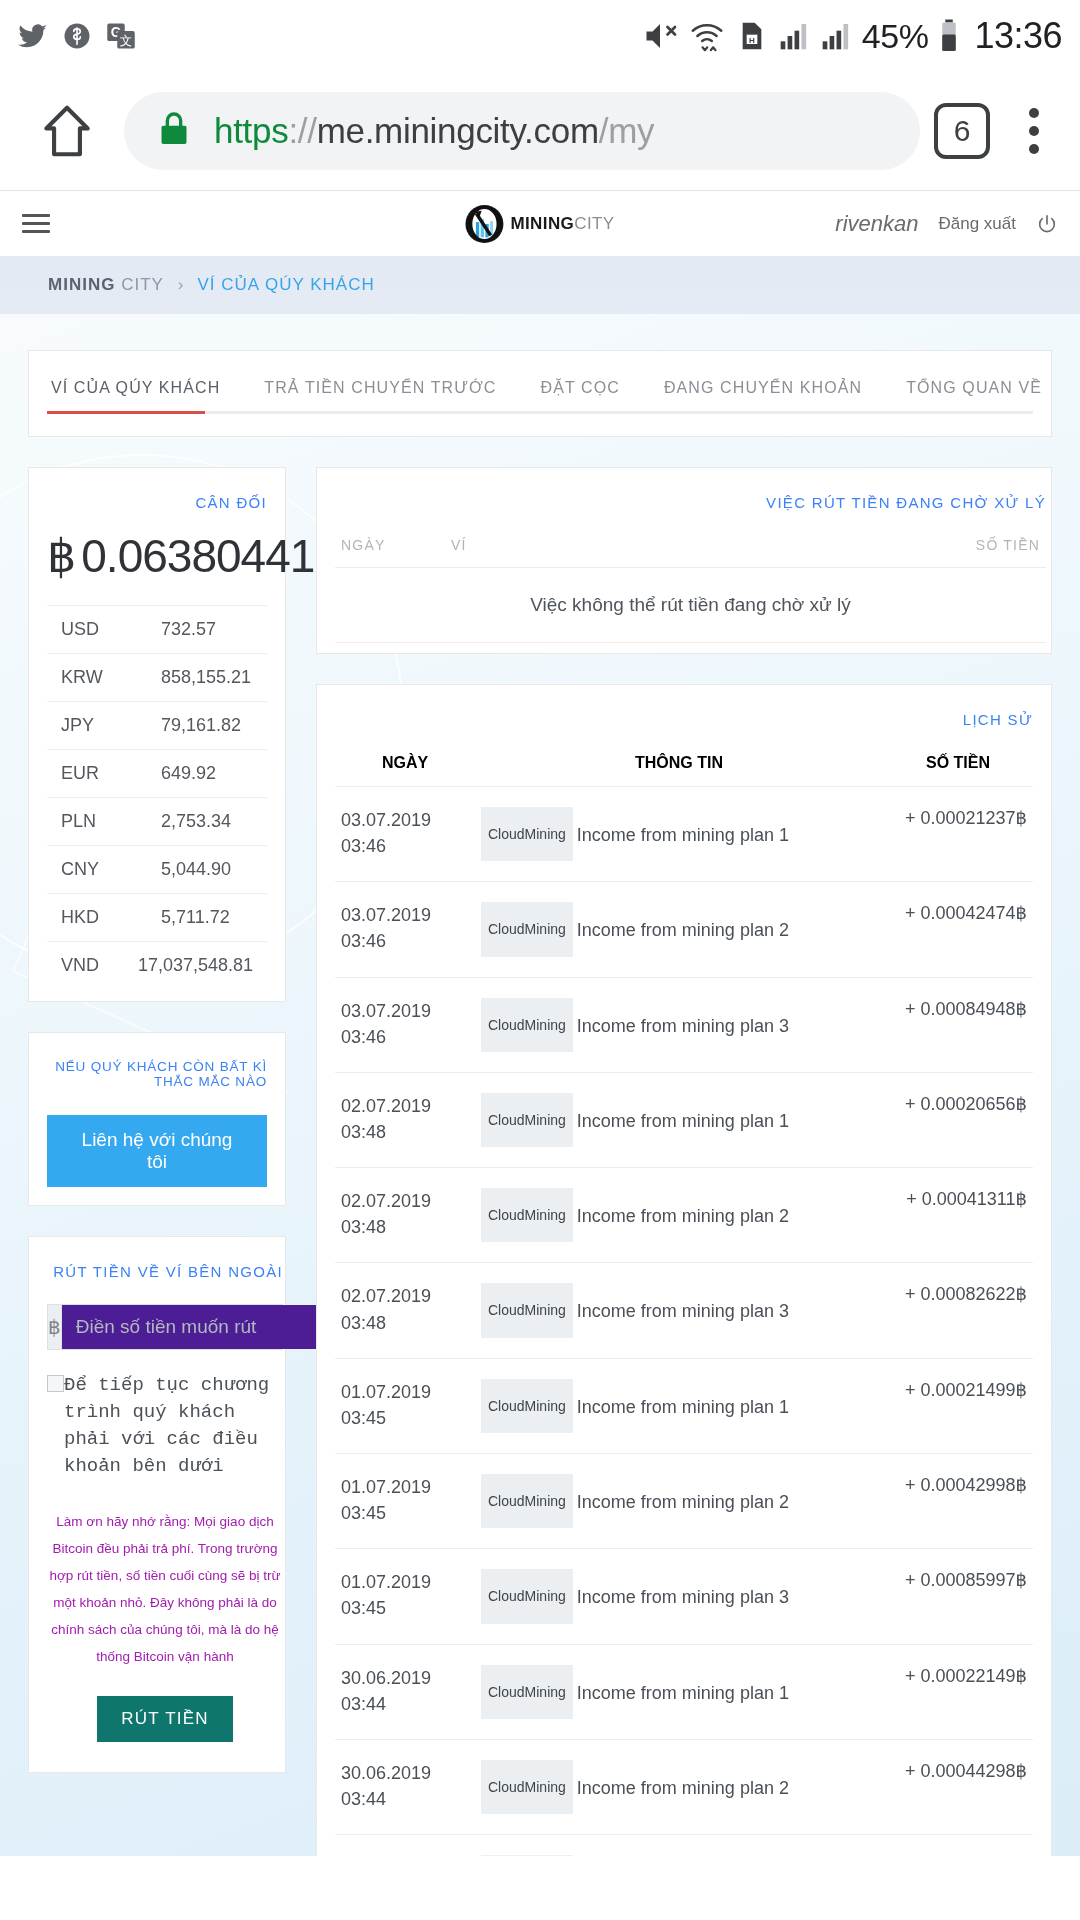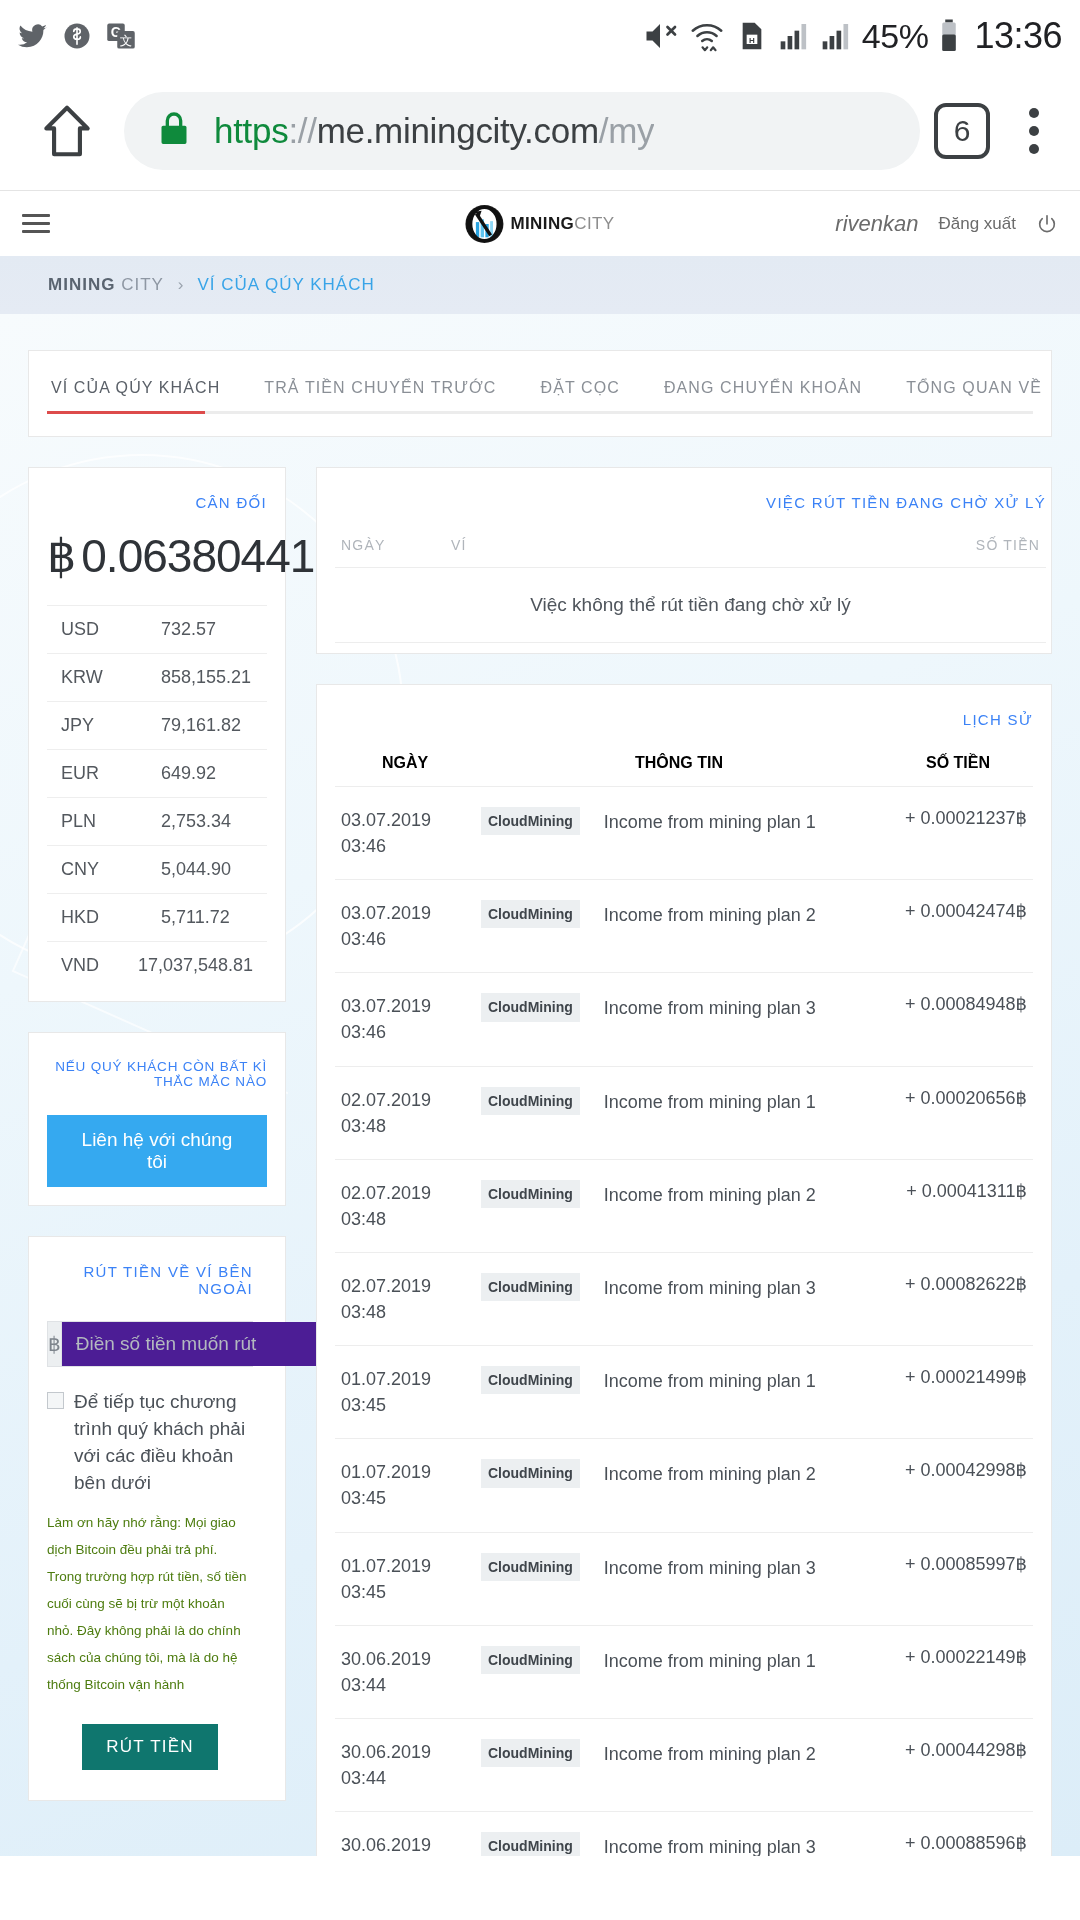--- a/index.html
+++ b/index.html
@@ -165,45 +165,45 @@
   .contact-card { padding: 26px 18px 18px 18px; margin-bottom: 30px; text-align: left; }
   .contact-card .card-label { display: block; font-size: 13.5px; letter-spacing: 0.8px; }
   .btn-blue {
     display: block; margin: 26px auto 0 auto;
     background: #35a9f0; color: #ffffff; border: none;
     font-size: 19px; padding: 14px 26px; cursor: pointer;
     font-family: "Liberation Sans", sans-serif;
   }
 
   
-  .wd-card { padding: 26px 32px 30px 18px; }
+  .wd-card { padding: 26px 2px 30px 18px; }
   .wd-input-wrap {
     display: flex; align-items: stretch; border: 1px solid #dfe2e5;
     margin-top: 24px; height: 46px;
   }
   .wd-prefix {
     width: 48px; background: #eceff1; display: flex;
     align-items: center; justify-content: center;
     font-size: 20px; color: #7d848c; border-right: 1px solid #dfe2e5;
   }
   .wd-input {
     flex: 1; border: none; outline: none; padding: 0 14px;
     font-size: 19px; color: #9aa0a6;
     font-family: "Liberation Sans", sans-serif; background: #4c1d95;
   }
   .wd-input::placeholder { color: #b3b9bf; }
-  .wd-check-row { display: flex; gap: 10px; margin-top: 22px; align-items: flex-start; }
+  .wd-check-row { display: flex; margin-top: 22px; align-items: flex-start; font-family: Liberation Mono, monospace; }
   .wd-check {
     width: 17px; height: 17px; border: 1px solid #c3c8cd; background: #f4f6f7;
     flex: none; margin-top: 3px;
   }
   .wd-check-txt { font-size: 19px; color: #4b5158; line-height: 1.42; }
   .wd-note {
-    margin-top: 12px; font-size: 13.5px; color: #4d7c0f;
-    line-height: 2.0; 
+    margin-top: 28px; font-size: 13.5px; color: #a21caf;
+    line-height: 2.0; text-align: center;
   }
   .btn-withdraw {
     display: block; margin: 26px auto 0 auto;
     background: #0f766e; color: #ffffff; border: none;
     font-size: 17px; letter-spacing: 1.2px; padding: 13px 24px; cursor: pointer;
     font-family: "Liberation Sans", sans-serif;
   }
 
   
   .pend-card { padding: 26px 5px 10px 18px; margin-bottom: 30px; }
@@ -227,22 +227,22 @@
     border-top: 1px solid #ededed;
     padding: 20px 6px; vertical-align: top;
     font-size: 18px; color: #4a5057;
   }
   .col-date { width: 140px; }
   .col-info { width: auto; }
   .col-amt { width: 150px; }
   .hist-date { line-height: 1.45; white-space: nowrap; }
   .tag {
     display: inline-block; background: #eceff1; color: #3f454b;
-    font-size: 14px; font-weight: 700; padding: 4px 7px;
-    margin-right: 24px; vertical-align: 2px;
+    font-size: 14px; font-weight: 400; padding: 17px 7px;
+    margin-right: 4px; vertical-align: 2px;
   }
   .hist-info { line-height: 1.45; }
   .hist-amt {
     text-align: right; color: #2aa9a0; white-space: nowrap; font-size: 17px;
   }
 </style>
 </head>
 <body>
 
 <div class="statusbar">

